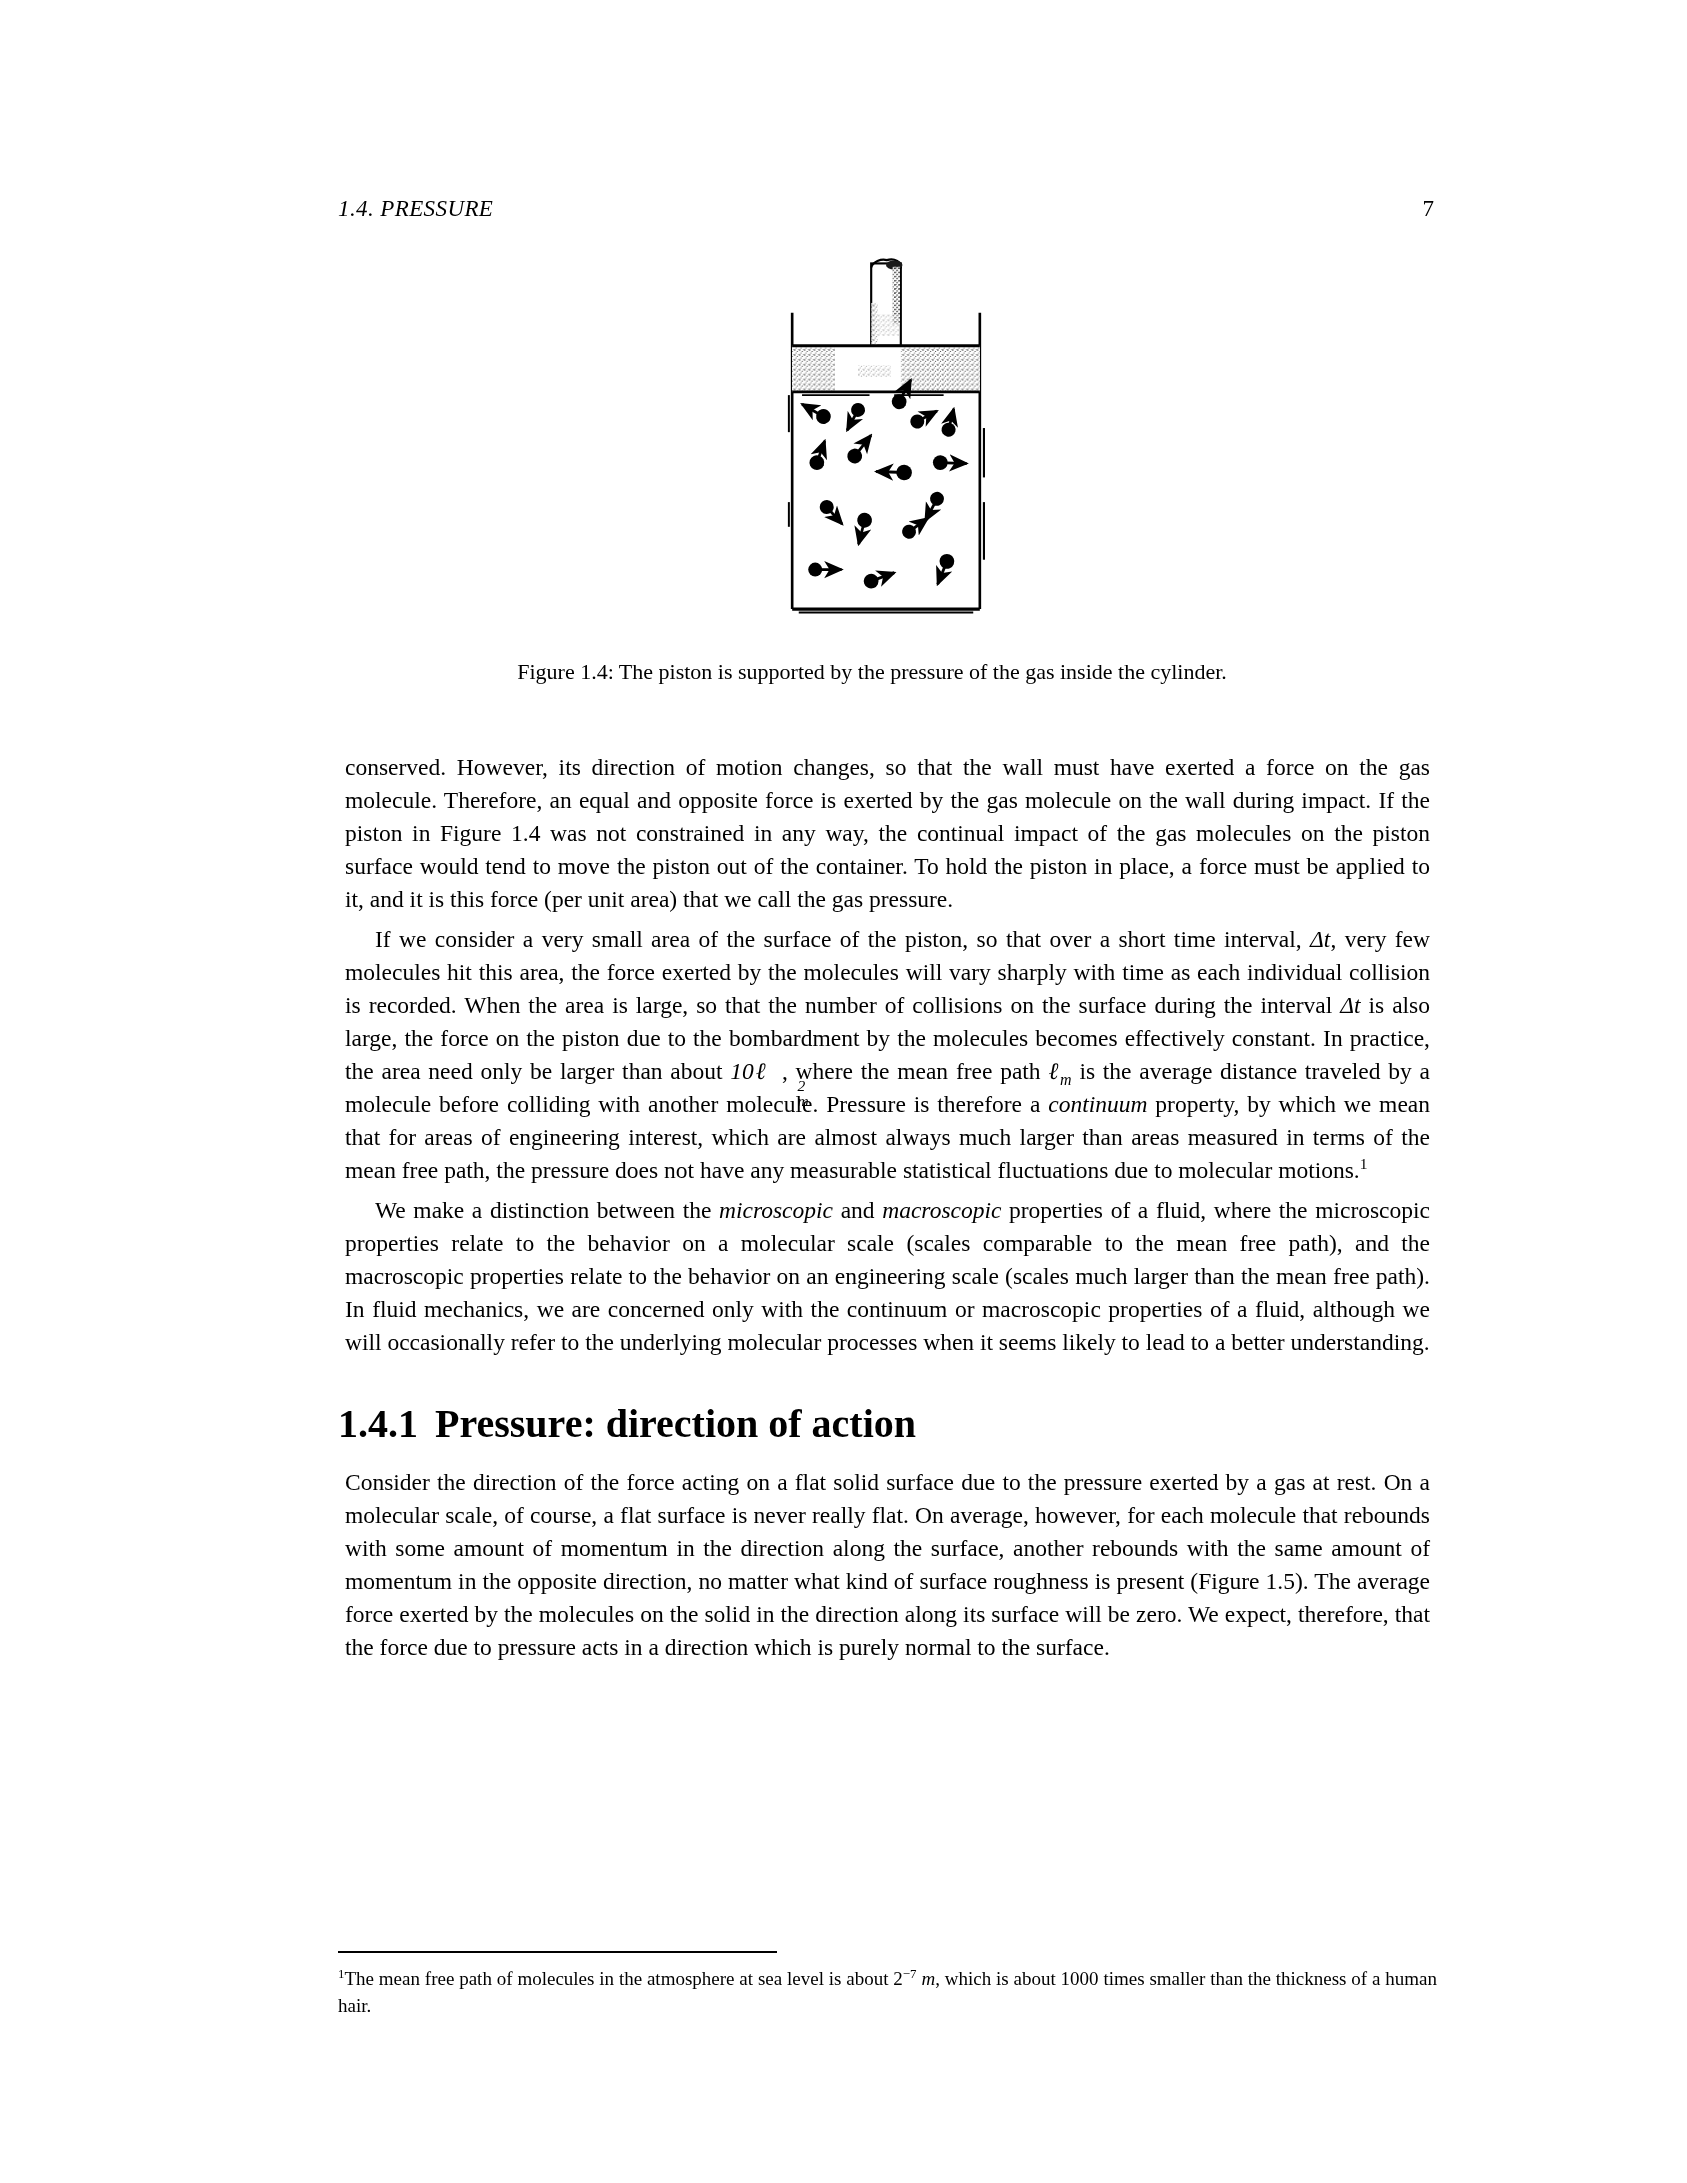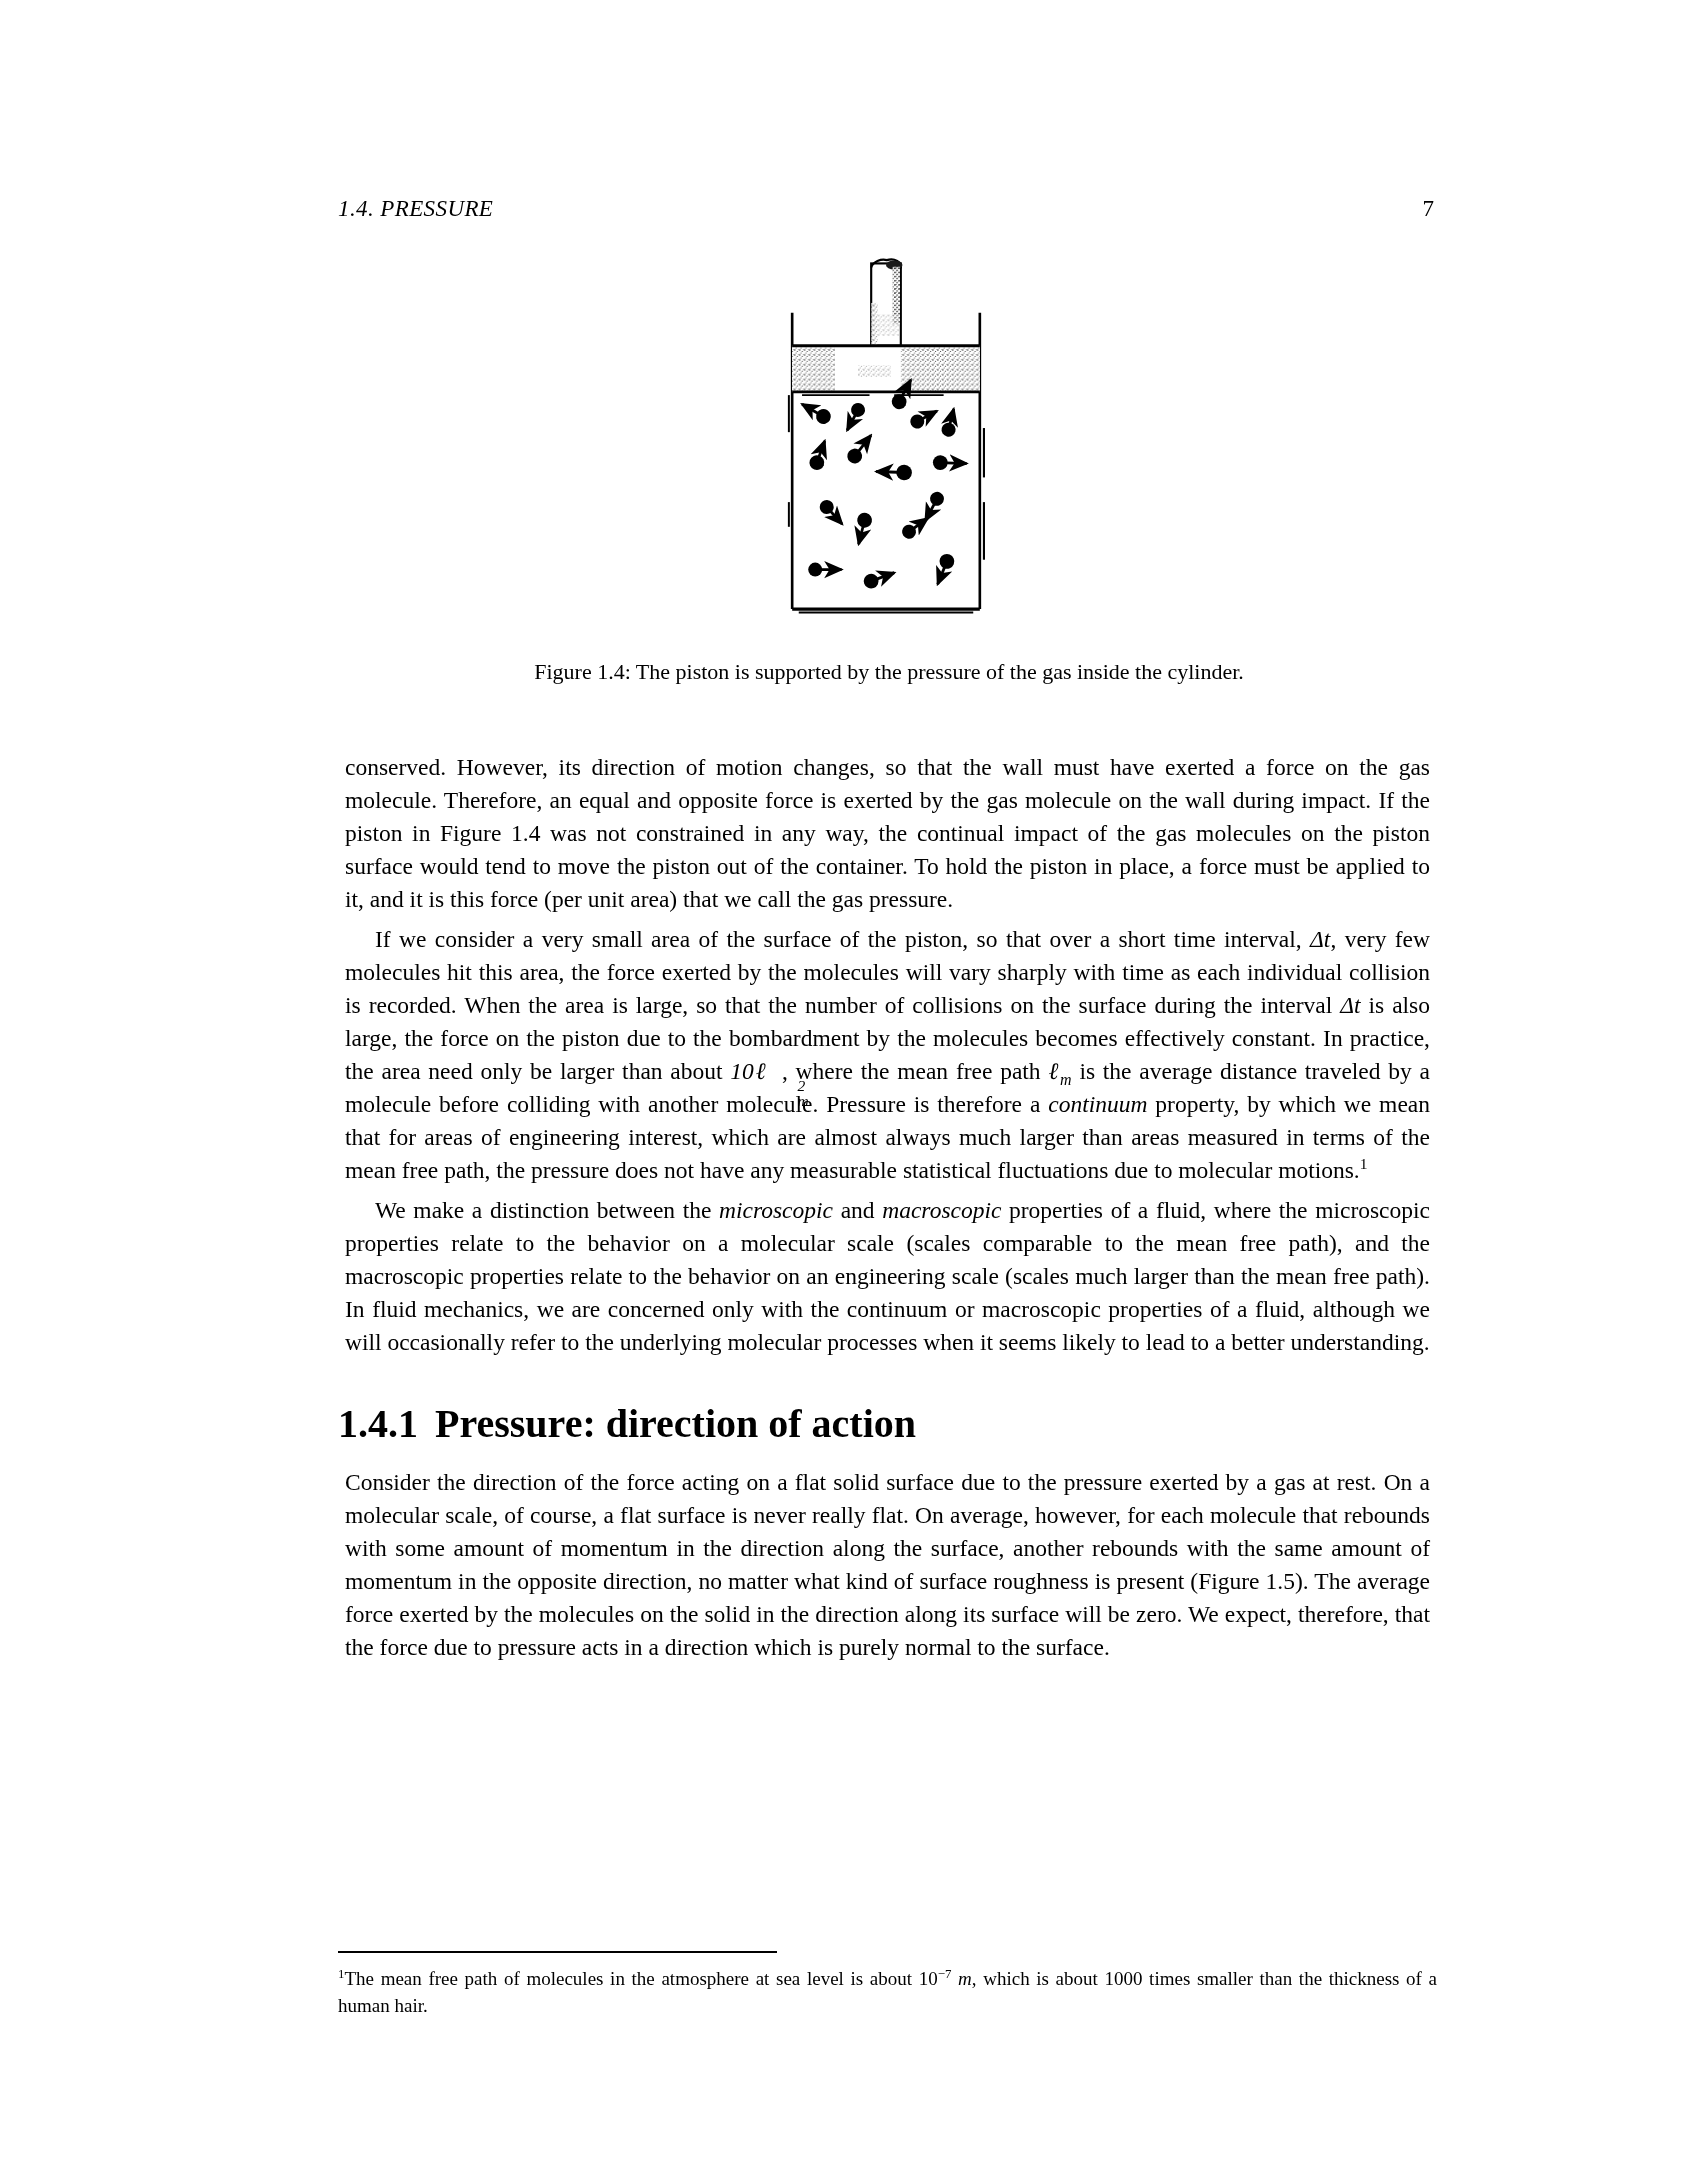--- a/index.html
+++ b/index.html
@@ -52,21 +52,21 @@
   }
   .figure-art {
     position: relative;
     width: 214px;
     height: 379px;
     margin: 0 auto;
   }
 
   .fig-caption {
     position: absolute;
-    left: 341px;
+    left: 324px;
     top: 659px;
     width: 1096px;
     text-align: center;
     font-size: 22px;
   }
 
   
   .body-col {
     position: absolute;
     left: 338px;
@@ -315,18 +315,18 @@
 
     <div class="gap-after-heading"></div>
 
     <p class="para">Consider the direction of the force acting on a flat solid surface due to the pressure exerted by a gas at rest. On a molecular scale, of course, a flat surface is never really flat. On average, however, for each molecule that rebounds with some amount of momentum in the direction along the surface, another rebounds with the same amount of momentum in the opposite direction, no matter what kind of surface roughness is present (Figure 1.5). The average force exerted by the molecules on the solid in the direction along its surface will be zero. We expect, therefore, that the force due to pressure acts in a direction which is purely normal to the surface.</p>
 
   </div>
 
   <div class="footnote-area">
     <div class="footnote-rule"></div>
     <p class="footnote-text">
-      <span class="marker">1</span><span>The mean free path of molecules in the atmosphere at sea level is about 10</span><sup class="ex">−7</sup>&nbsp;<span class="it">m</span><span>, which is about 1000 times smaller than the thickness of a human hair.</span>
+      <span class="marker">1</span><span>The mean free path of molecules in the atmosphere at sea level is about 2</span><sup class="ex">−7</sup>&nbsp;<span class="it">m</span><span>, which is about 1000 times smaller than the thickness of a human hair.</span>
     </p>
   </div>
 
 </div>
 
 
 </body></html>

